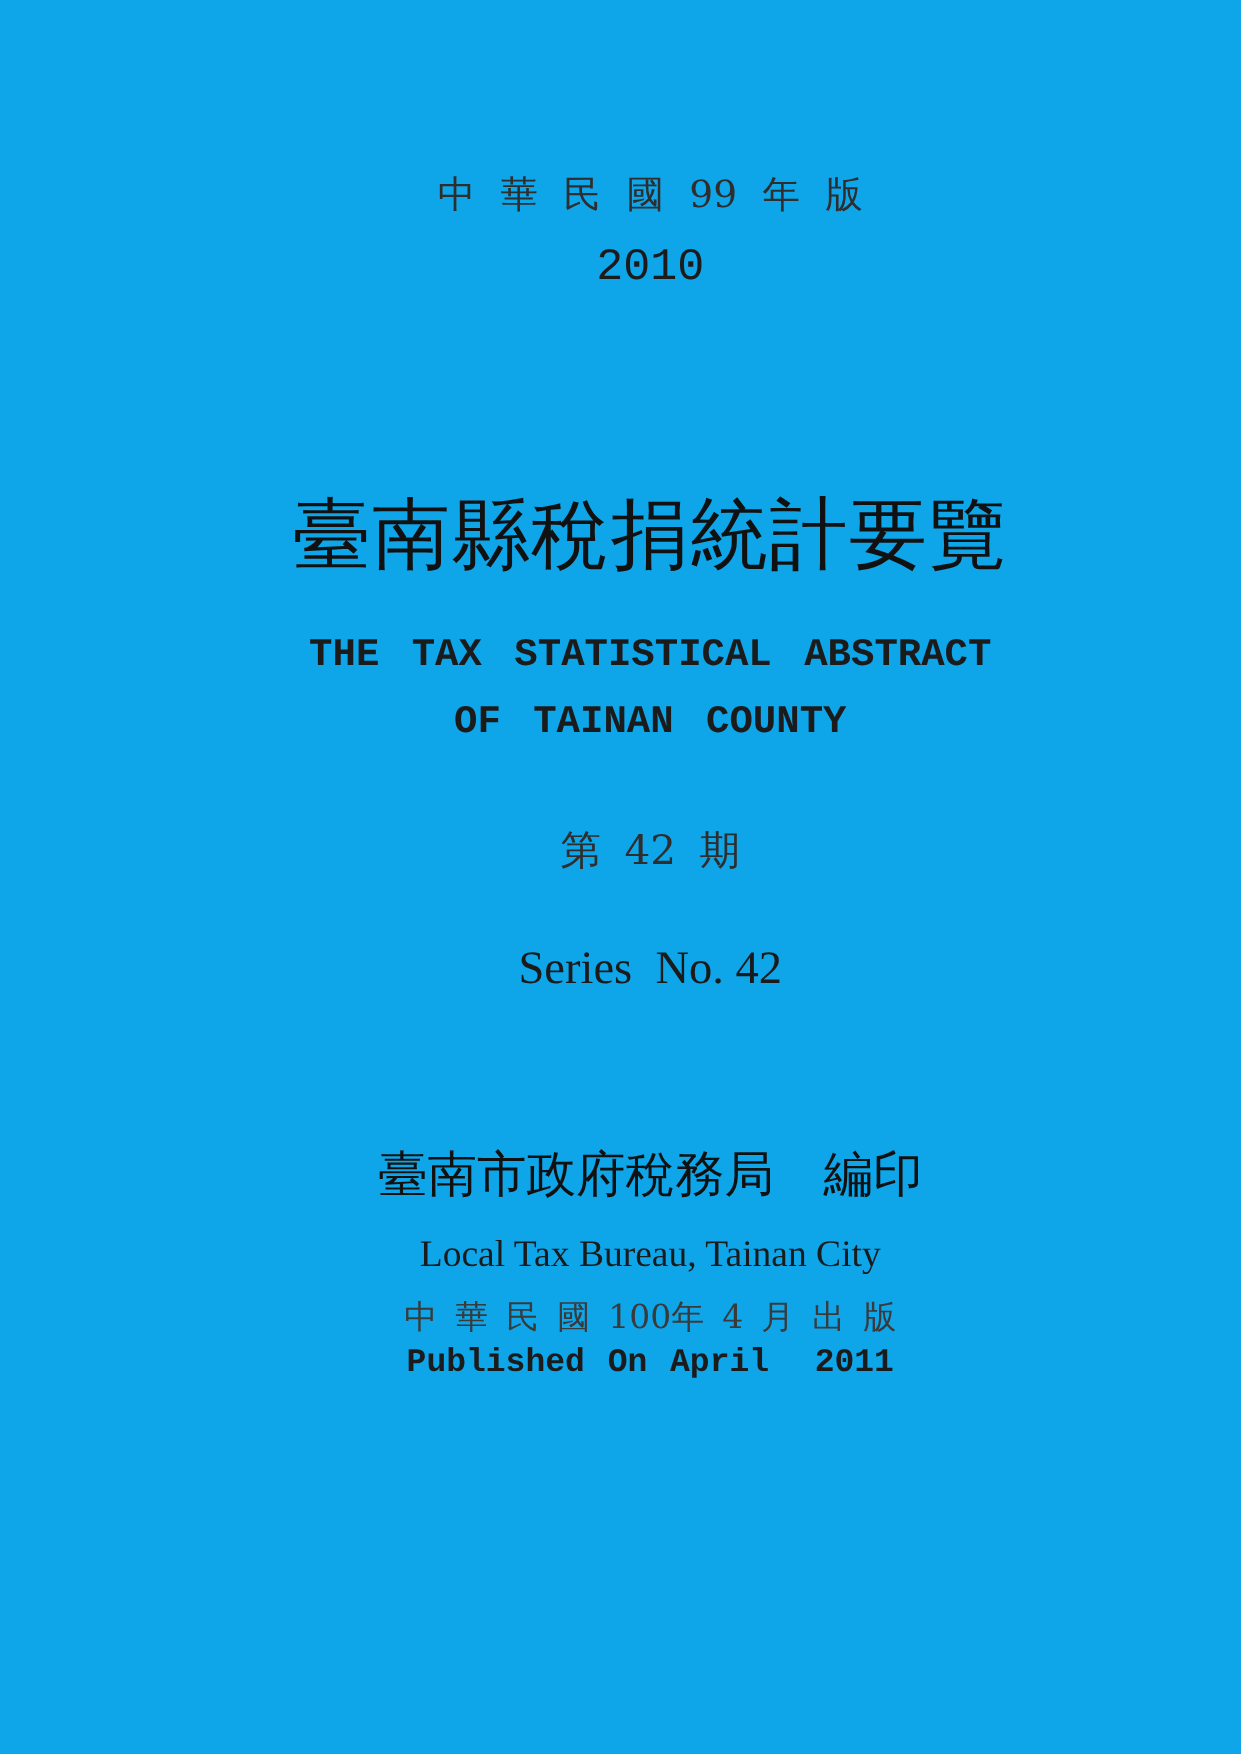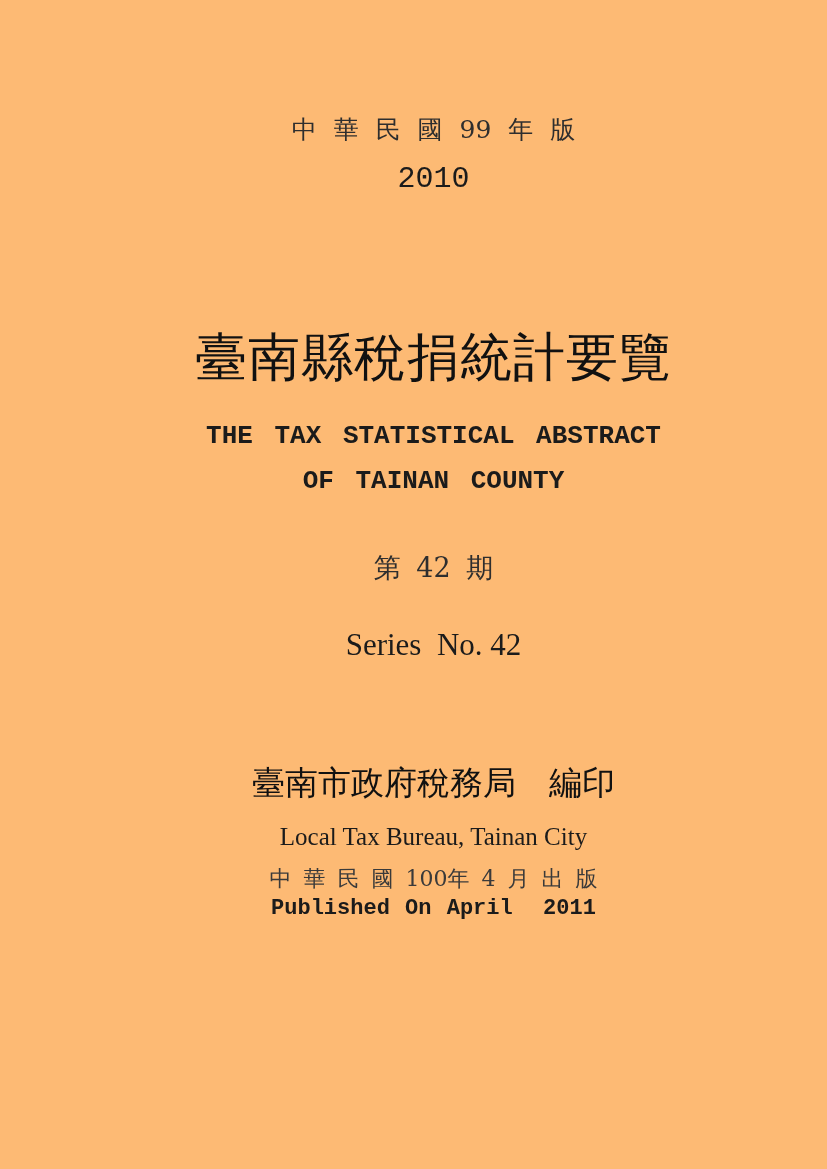--- a/index.html
+++ b/index.html
@@ -5,21 +5,21 @@
   html, body {
     margin: 0;
     padding: 0;
     background: #e8e8e8;
   }
   .page {
     position: relative;
     width: 827px;
     height: 1169px;
     margin: 0 auto;
-    background: #fdba74;
+    background: #0ea5e9;
     overflow: hidden;
     font-family: "Liberation Serif", serif;
   }
   .line {
     position: absolute;
     left: 0;
     right: 0;
     text-align: center;
     transform: translateX(20px);
     white-space: pre;

